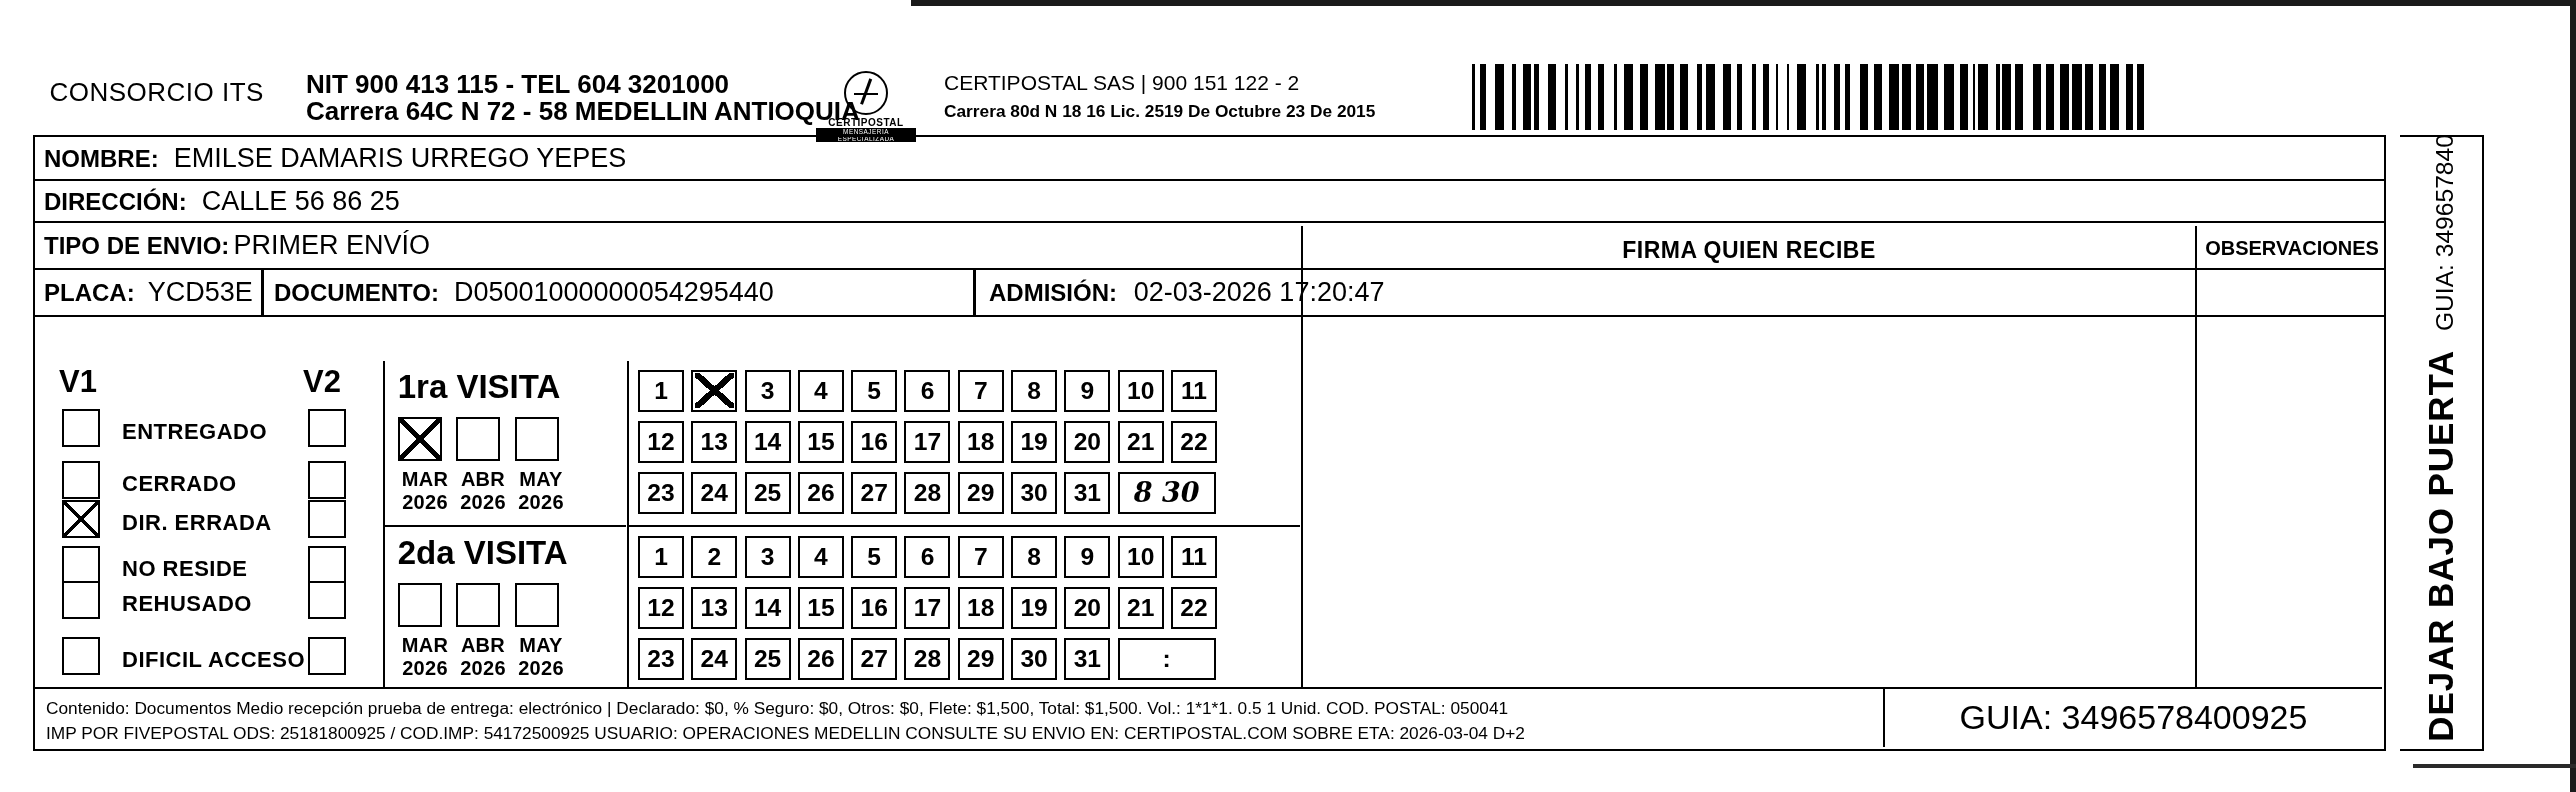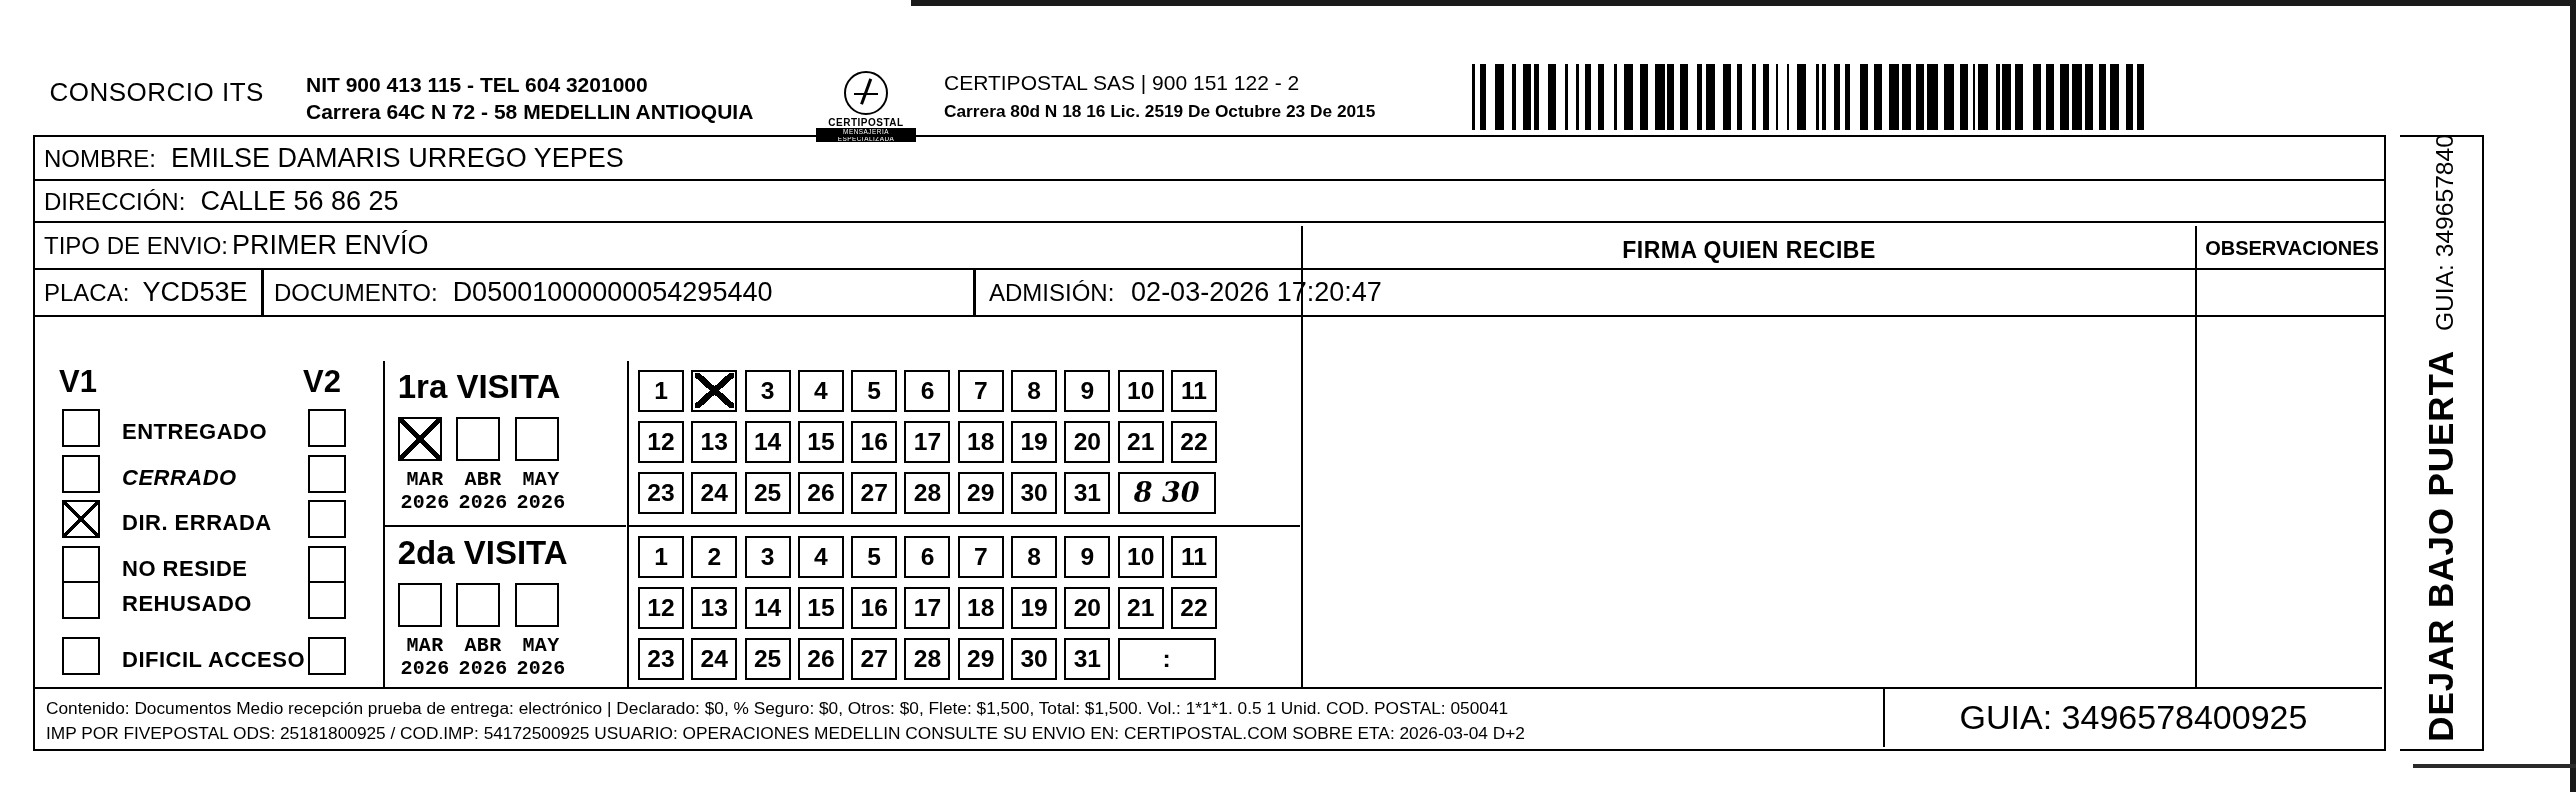--- a/index.html
+++ b/index.html
@@ -49,21 +49,21 @@
     position: absolute;
     left: 16.4px;
     top: 44px;
     font-size: 26px;
     letter-spacing: 0.5px;
   }
   .nit-block {
     position: absolute;
     left: 273px;
     top: 38px;
-    font-size: 21px;
+    font-size: 26px;
     line-height: 27px;
     font-weight: bold;
   }
   .logo {
     position: absolute;
     left: 783px;
     top: 38px;
     width: 100px;
     text-align: center;
   }
@@ -139,21 +139,21 @@
     width: 2353px;
     height: 616px;
     border: 2.7px solid #000;
     box-sizing: border-box;
   }
   .row {
     position: relative;
     box-sizing: border-box;
     border-bottom: 2.7px solid #000;
   }
-  .lbl { font-size: 24px; font-weight: normal; }
+  .lbl { font-size: 24px; font-weight: bold; }
   .val { font-size: 27px; }
 
   .r-nombre { height: 44px; }
   .r-dir    { height: 42px; }
   .r-tipo   { height: 47px; }
   .r-placa  { height: 47px; }
   .r-ciudad { height: 44px; }
 
   .cellpad {
     position: absolute;
@@ -263,21 +263,21 @@
   .visit-half { position: absolute; left: 0; width: 241px; height: 164px; }
   .visit-half.second { border-top: 2.7px solid #000; box-sizing: border-box; }
   .visit-title {
     position: absolute; left: 12.7px; top: 7.3px;
     font-size: 33px; font-weight: bold;
   }
   .month-boxes { position: absolute; left: 12.7px; top: 56px; }
   .mb { display: inline-block; width: 44px; height: 44px; margin-right: 14.6px; vertical-align: top; }
   .month-labels {
     position: absolute; left: 11px; top: 107px;
-    font-size: 20px; font-weight: bold; letter-spacing: 0.3px; font-family: Liberation Mono, monospace;
+    font-size: 20px; font-weight: bold; letter-spacing: 0.3px;
   }
   .month-labels span { display: inline-block; width: 58px; text-align: center; }
   .month-labels .y { }
 
   .days-col {
     position: absolute;
     left: 592px; top: 0;
     width: 674px; height: 100%;
     box-sizing: border-box;
     border-left: 2.7px solid #000;
@@ -571,21 +571,21 @@
 
           <div class="status-col">
             <div class="vhdr" style="left:24px">V1</div>
             <div class="vhdr" style="left:268px">V2</div>
             <div id="status-rows">
                 <div class="chk-row" style="top: 47px;">
                   <div class="box b1"></div>
                   <div class="t">ENTREGADO</div>
                   <div class="box b2"></div>
                 </div>
-                <div class="chk-row" style="top: 93px; font-style: italic;">
+                <div class="chk-row" style="top: 99px;">
                   <div class="box b1"></div>
                   <div class="t">CERRADO</div>
                   <div class="box b2"></div>
                 </div>
                 <div class="chk-row" style="top: 138px;">
                   <div class="box b1 x"></div>
                   <div class="t">DIR. ERRADA</div>
                   <div class="box b2"></div>
                 </div>
                 <div class="chk-row" style="top: 184px;">

